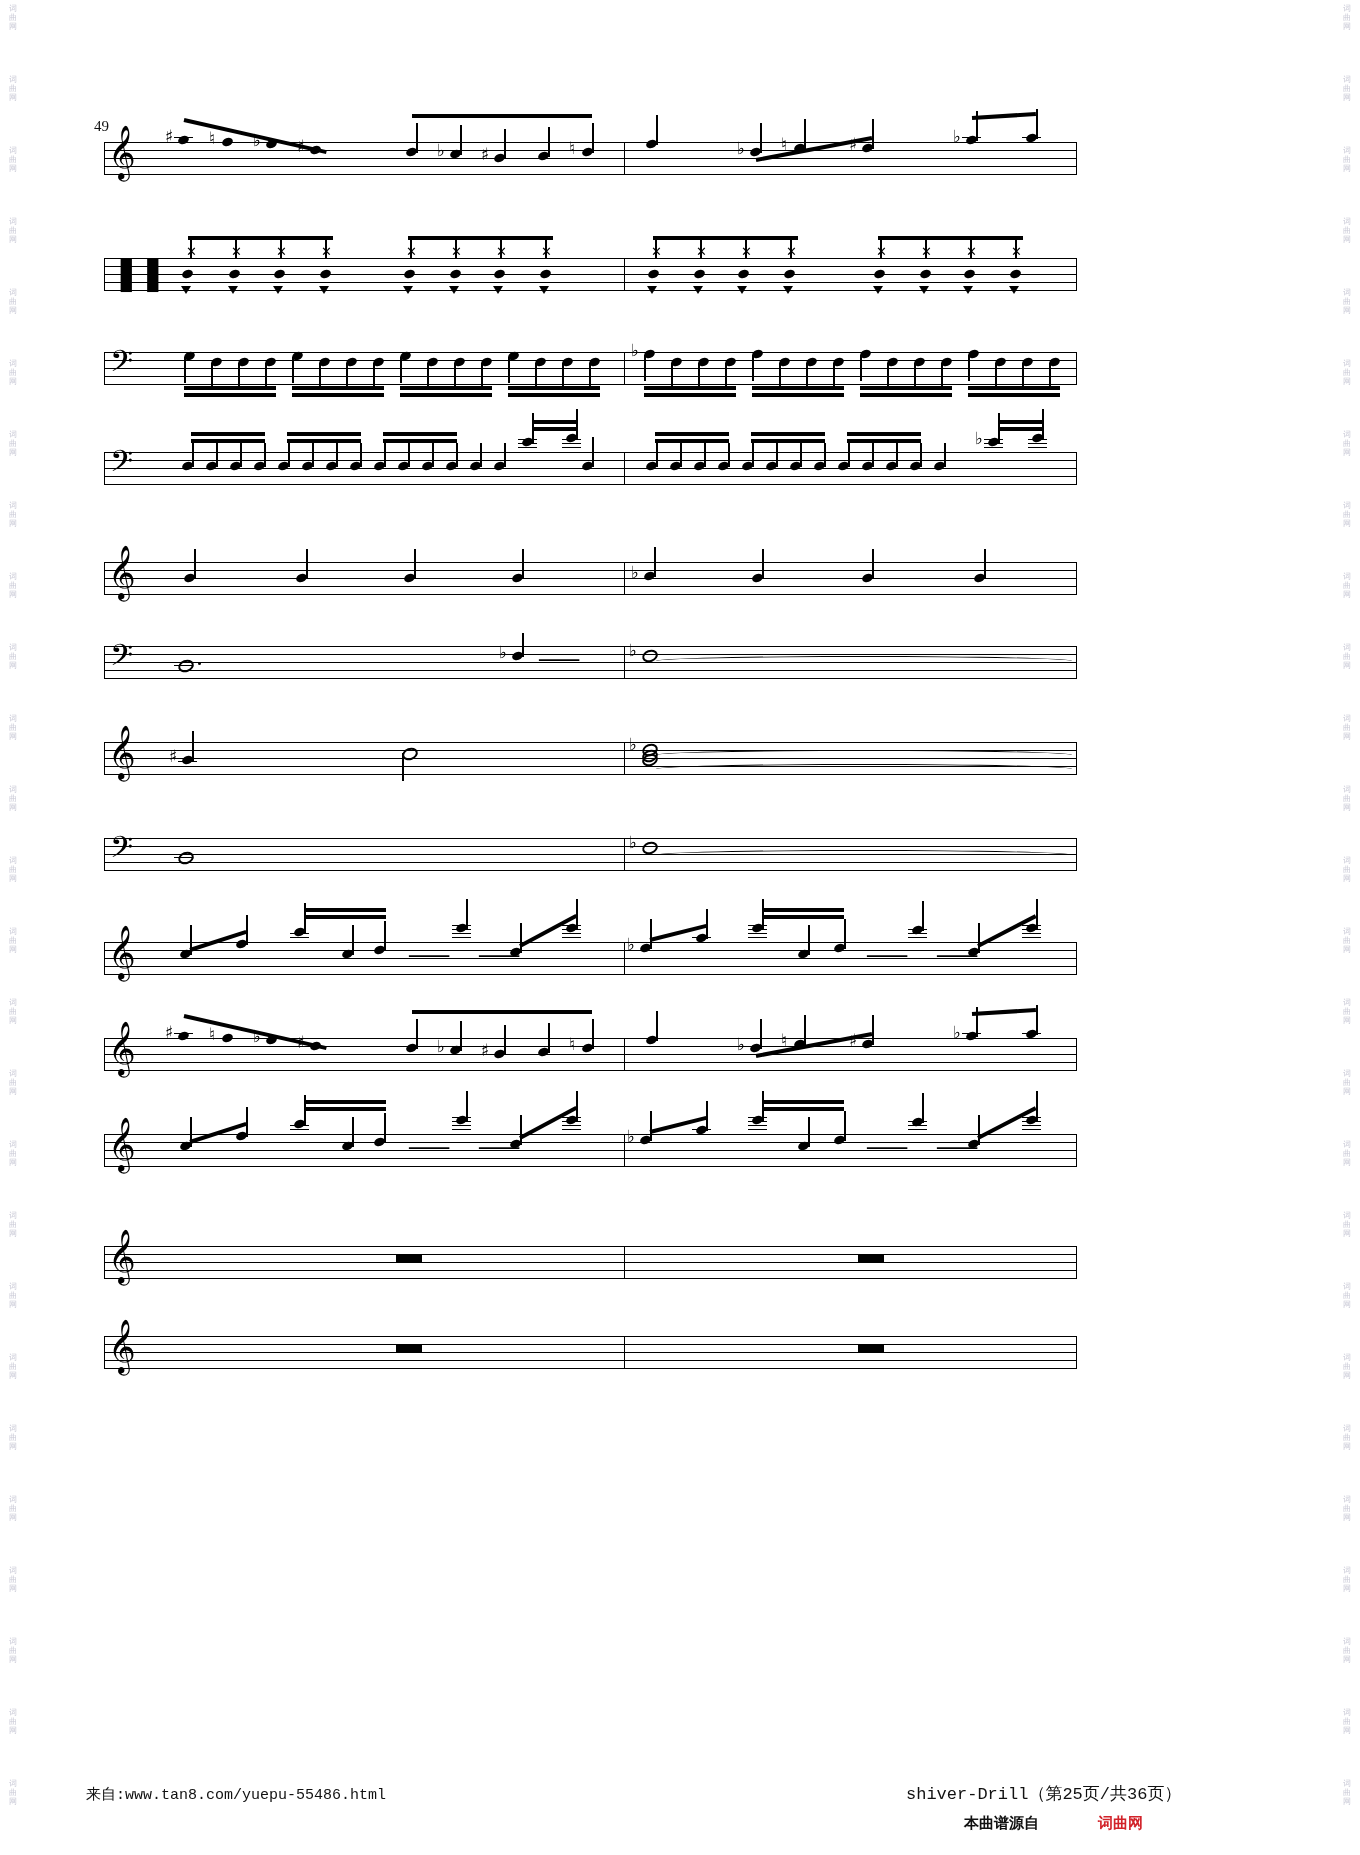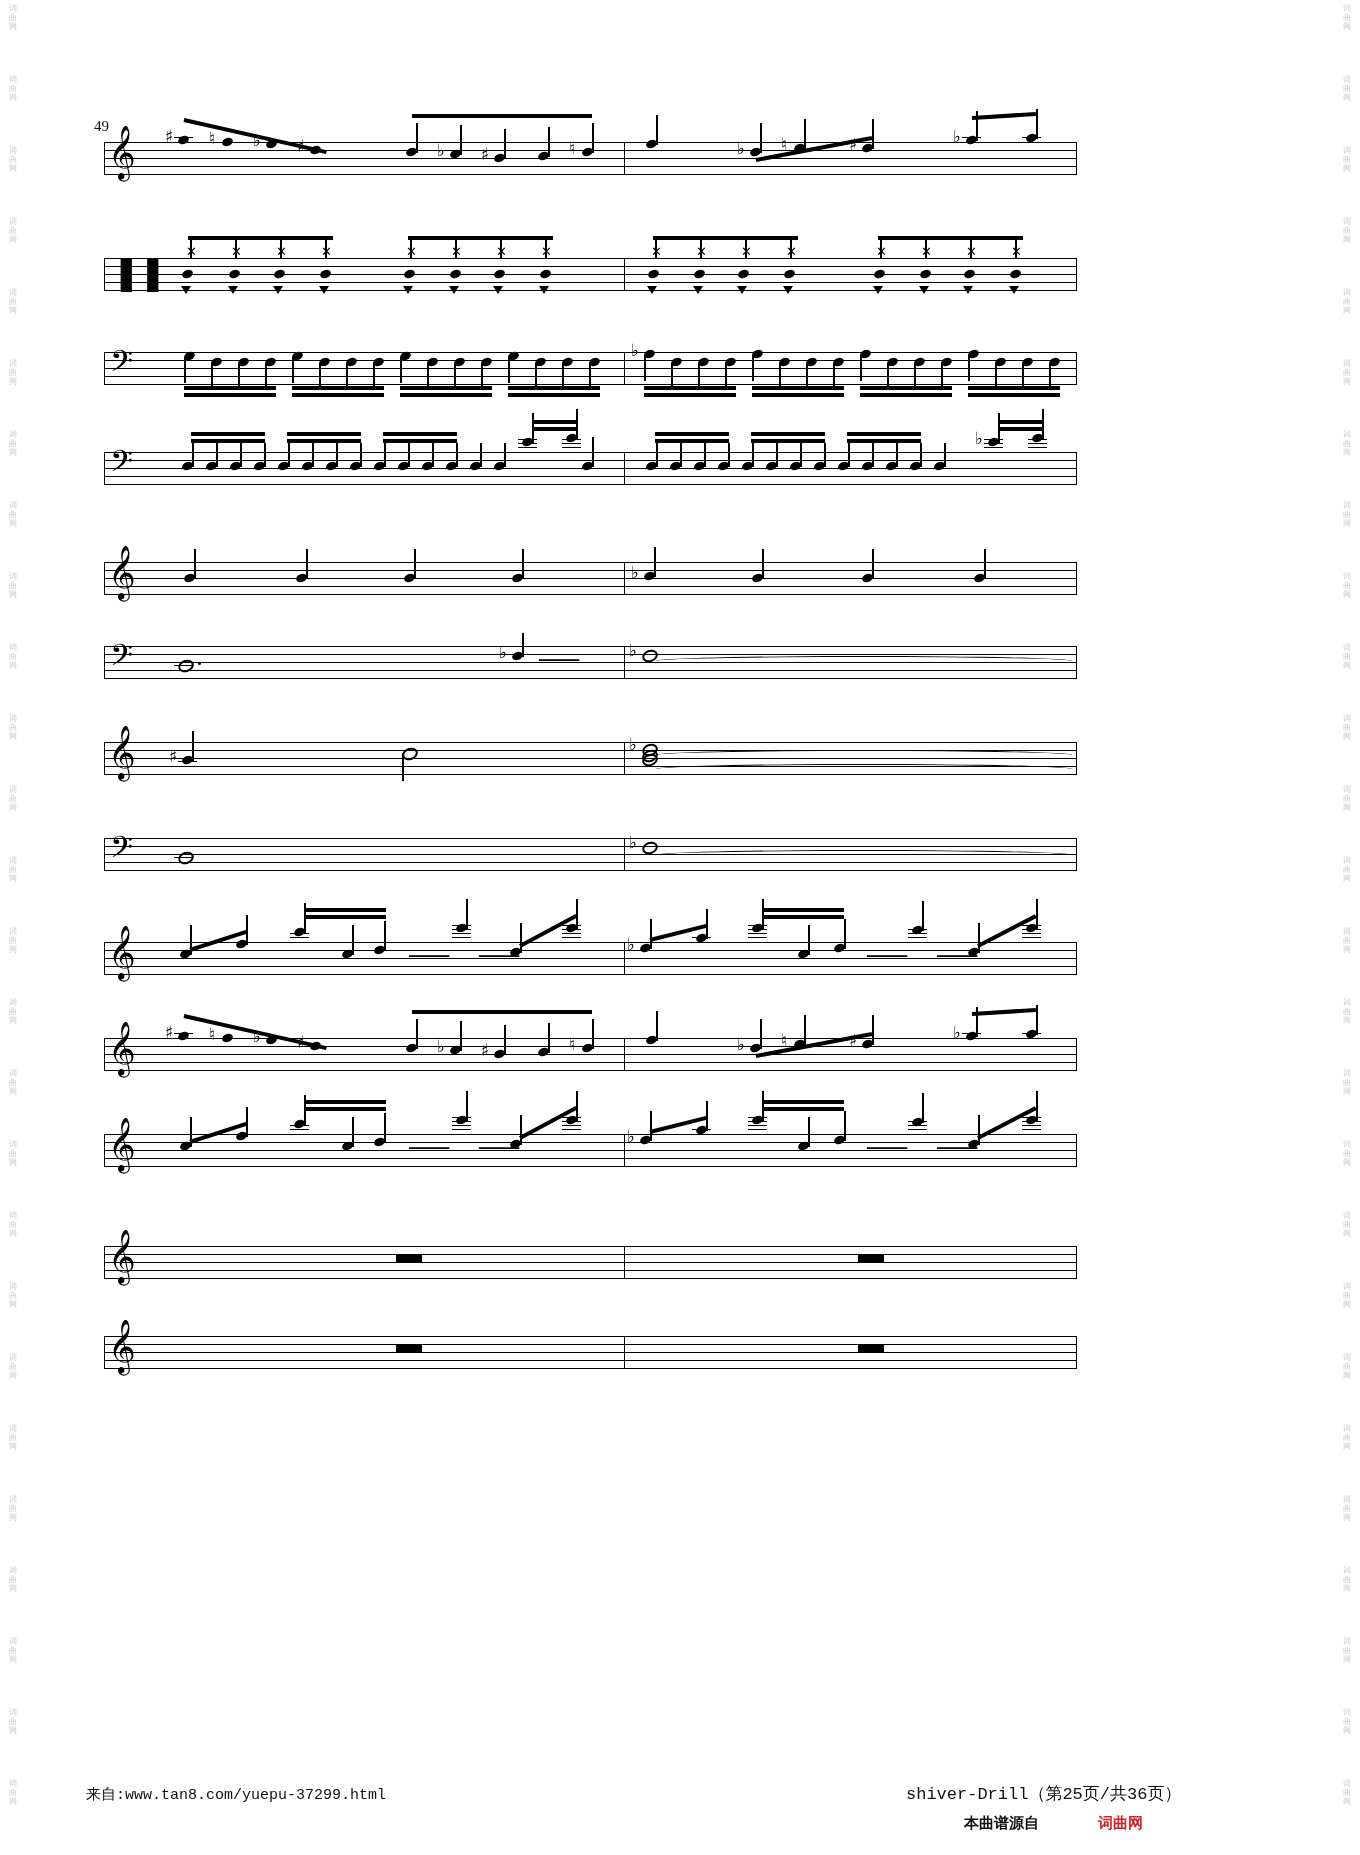--- a/index.html
+++ b/index.html
@@ -979,17 +979,17 @@
       <div class="stem" style="left:1010px;top:1005px;height:30px;"></div>
       <div class="ledger" style="left:996px;top:1033px;width:19px;"></div>
       <div class="beam" style="left:730px;top:1054px;width:118.06777714516353px;transform:rotate(-10.738897100905442deg);transform-origin:0 50%;"></div>
       <div class="beam" style="left:946px;top:1012px;width:64.1248781675256px;transform:rotate(-3.5763343749973515deg);transform-origin:0 50%;"></div>
       <div class="mrest" style="left:370px;top:1254px;"></div>
       <div class="mrest" style="left:832px;top:1254px;"></div>
       <div class="mrest" style="left:370px;top:1344px;"></div>
       <div class="mrest" style="left:832px;top:1344px;"></div>
     </div>
 
-  <div class="footer-left">来自:www.tan8.com/yuepu-37299.html</div>
+  <div class="footer-left">来自:www.tan8.com/yuepu-55486.html</div>
   <div class="footer-title">shiver-Drill（第25页/共36页）</div>
   <div class="footer-src">本曲谱源自</div>
   <div class="footer-brand">词曲网</div>
 </div>
 
 </body></html>

